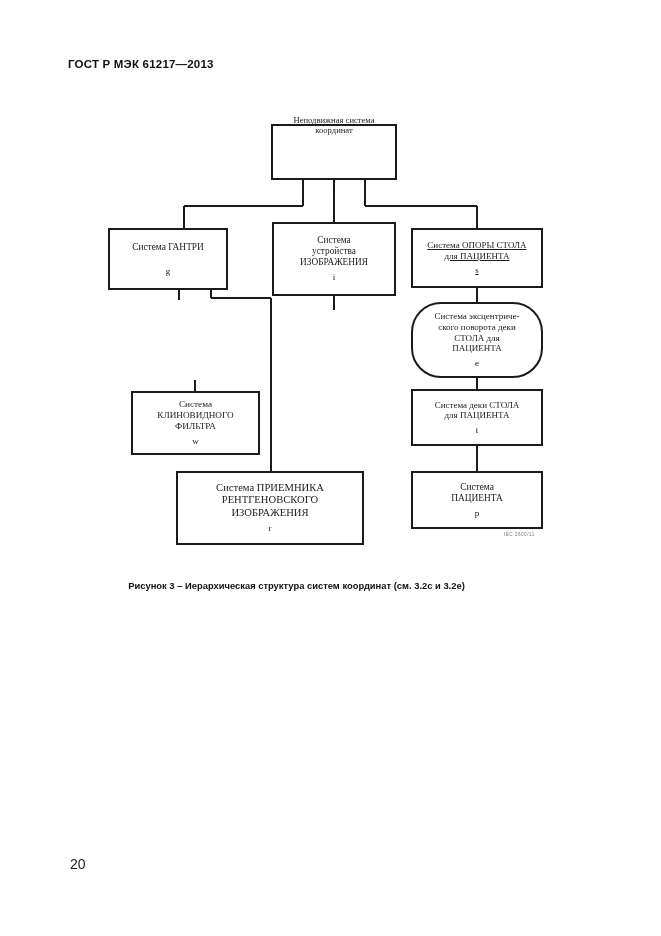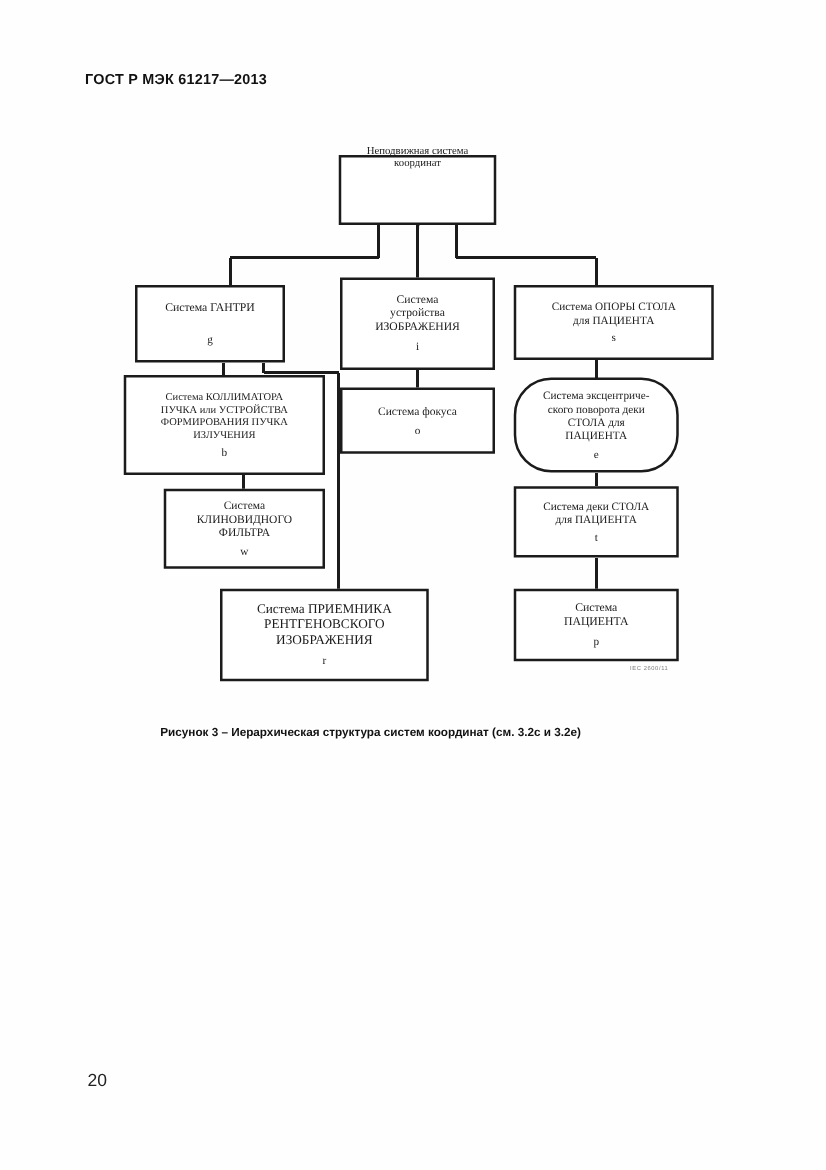--- a/index.html
+++ b/index.html
@@ -66,27 +66,27 @@
     display: block;
     margin-top: 4px;
     font-size: 9px;
     font-style: normal;
   }
   .n-f  { left: 271px; top: 124px; width: 126px; height: 56px; font-size: 8.6px; gap: 40px; }
   .n-f .nsym { margin-top: 3px; }
   .n-g  { left: 108px; top: 228px; width: 120px; height: 62px; font-size: 9.4px; }
   .n-g .nsym { margin-top: 13px; font-size: 9px; }
   .n-i  { left: 272px; top: 222px; width: 124px; height: 74px; font-size: 9.3px; }
-  .n-s  { left: 411px; top: 228px; width: 160px; height: 60px; font-size: 9px; }
+  .n-s  { left: 411px; top: 228px; width: 132px; height: 60px; font-size: 9px; text-decoration: underline; }
   .n-b  { left: 99px; top: 300px; width: 161px; height: 80px; font-size: 8.4px; }
   .n-o  { left: 272px; top: 310px; width: 124px; height: 53px; font-size: 9.2px; }
   .n-e  { left: 411px; top: 302px; width: 132px; height: 76px; font-size: 9px; border-radius: 30px; }
   .n-w  { left: 131px; top: 391px; width: 129px; height: 64px; font-size: 9.2px; }
   .n-t  { left: 411px; top: 389px; width: 132px; height: 57px; font-size: 9px; }
-  .n-r  { left: 176px; top: 471px; width: 167px; height: 74px; font-size: 10.6px; }
+  .n-r  { left: 176px; top: 471px; width: 188px; height: 74px; font-size: 10.6px; }
   .n-p  { left: 411px; top: 471px; width: 132px; height: 58px; font-size: 9.4px; }
   #iec-ref {
     position: absolute;
     left: 504px;
     top: 532px;
     font-family: "Liberation Sans", sans-serif;
     font-size: 4.6px;
     letter-spacing: 0.5px;
     color: #7c7c7c;
     white-space: nowrap;
@@ -169,32 +169,21 @@
 ИЗОБРАЖЕНИЯ</span>
       <span class="nsym">i</span>
     </div>
 
     <div class="node n-s">
       <span class="ntext">Система ОПОРЫ  СТОЛА
 для ПАЦИЕНТА</span>
       <span class="nsym">s</span>
     </div>
 
-    <div class="node n-b">
-      <span class="ntext">Система КОЛЛИМАТОРА
-ПУЧКА или УСТРОЙСТВА
-ФОРМИРОВАНИЯ ПУЧКА
-ИЗЛУЧЕНИЯ</span>
-      <span class="nsym">b</span>
-    </div>
-
-    <div class="node n-o">
-      <span class="ntext">Система фокуса</span>
-      <span class="nsym">o</span>
-    </div>
+
 
     <div class="node n-e">
       <span class="ntext">Система эксцентриче-
 ского поворота деки
 СТОЛА для
 ПАЦИЕНТА</span>
       <span class="nsym">e</span>
     </div>
 
     <div class="node n-w">

